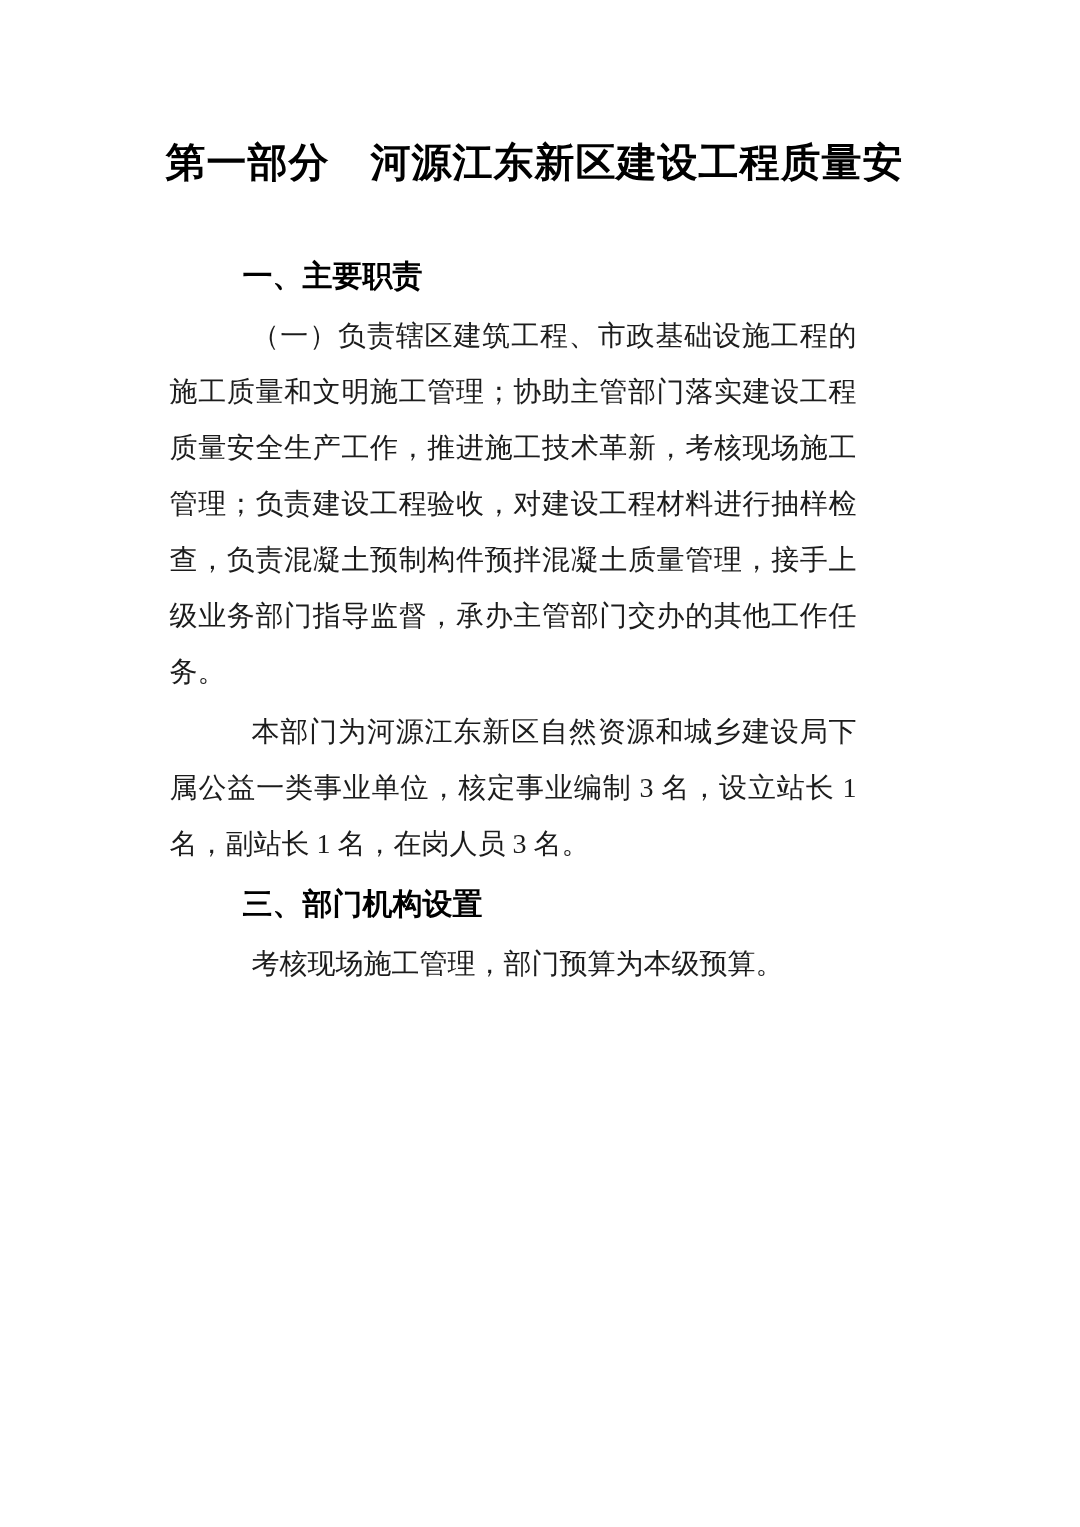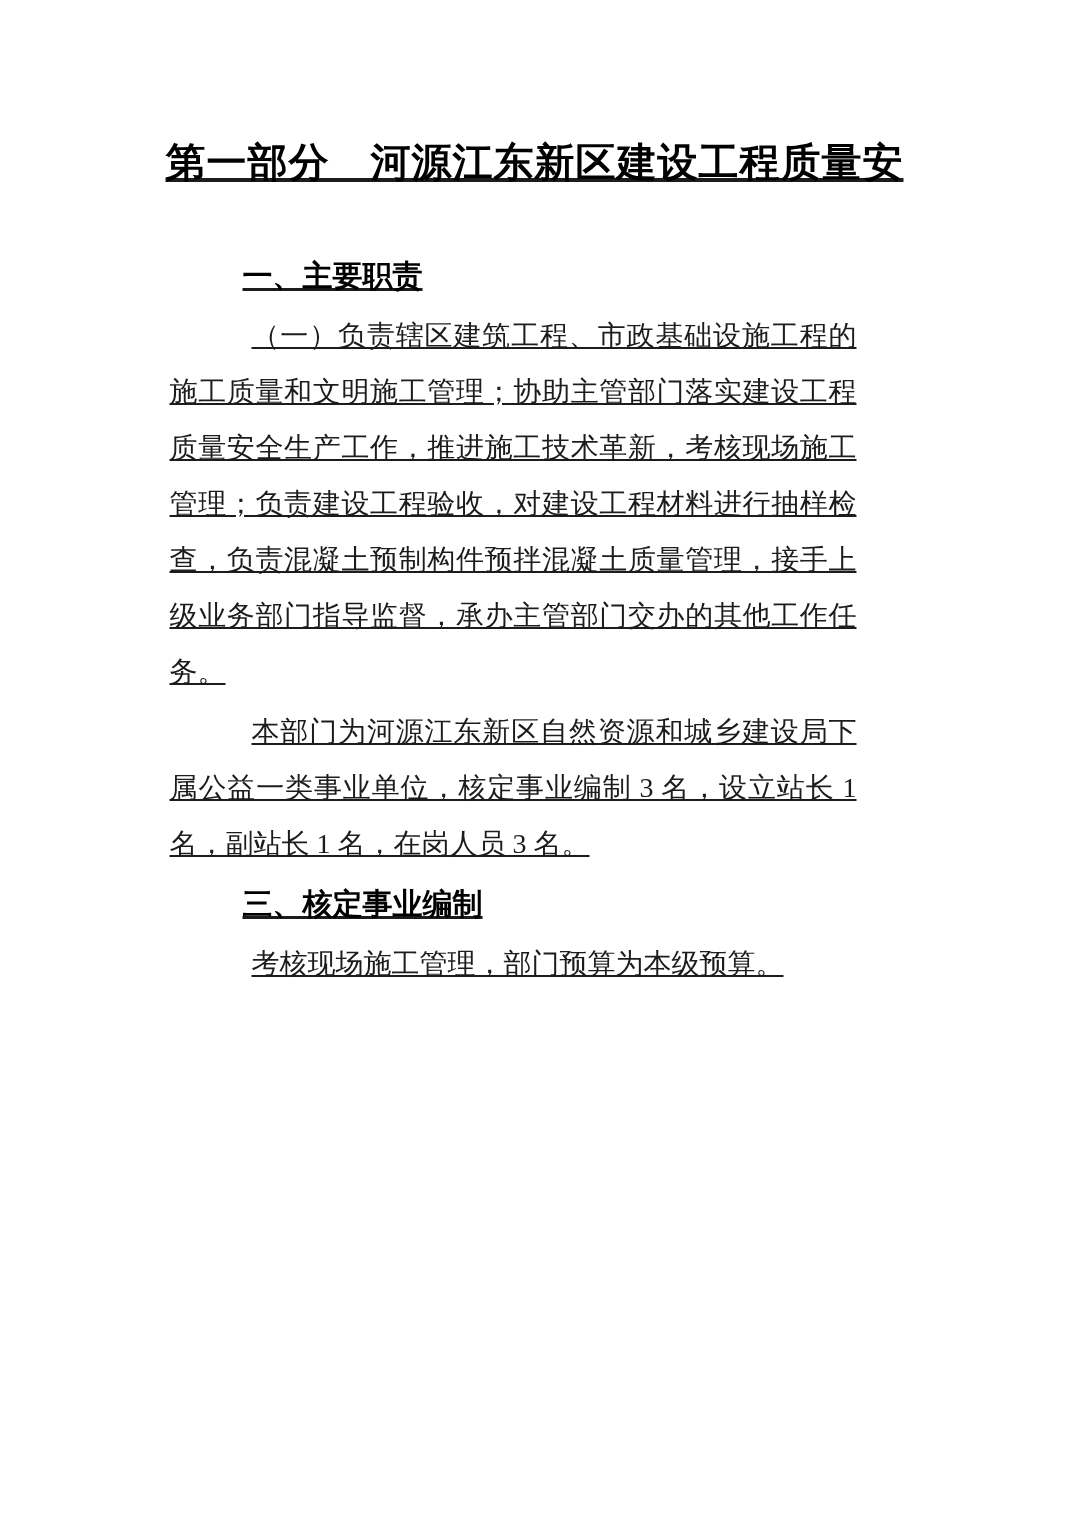--- a/index.html
+++ b/index.html
@@ -11,21 +11,20 @@
     position: relative;
     width: 941px;
     height: 1527px;
     margin: 0 auto;
     background: var(--bg, #ffffff);
     box-sizing: border-box;
     padding: 133px 150px 0 96px;
     overflow: hidden;
     font-family: "Liberation Serif", "DejaVu Serif", serif;
     color: var(--text, #1c1c1c);
-    text-decoration: underline;
   }
   .doc-title {
     margin: 0;
     font-family: "Liberation Sans", "DejaVu Sans", sans-serif;
     font-weight: 700;
     font-size: 40px;
     line-height: 58px;
     letter-spacing: 1px;
     text-align: center;
     color: var(--heading, #000000);
@@ -64,17 +63,17 @@
     <span class="title-line">第一部分　河源江东新区建设工程质量安</span>
   </h1>
 
   <div class="content">
 
     <h2 class="section-heading">一、主要职责</h2>
     <p class="body-para">（一）负责辖区建筑工程、市政基础设施工程的施工质量和文明施工管理；协助主管部门落实建设工程质量安全生产工作，推进施工技术革新，考核现场施工管理；负责建设工程验收，对建设工程材料进行抽样检查，负责混凝土预制构件预拌混凝土质量管理，接手上级业务部门指导监督，承办主管部门交办的其他工作任务。</p>
 
     <p class="body-para">本部门为河源江东新区自然资源和城乡建设局下属公益一类事业单位，核定事业编制 3 名，设立站长 1 名，副站长 1 名，在岗人员 3 名。</p>
 
-    <h2 class="section-heading">三、核定事业编制</h2>
+    <h2 class="section-heading">三、部门机构设置</h2>
     <p class="body-para">考核现场施工管理，部门预算为本级预算。</p>
 
   </div>
 </div>
 
 </body></html>

